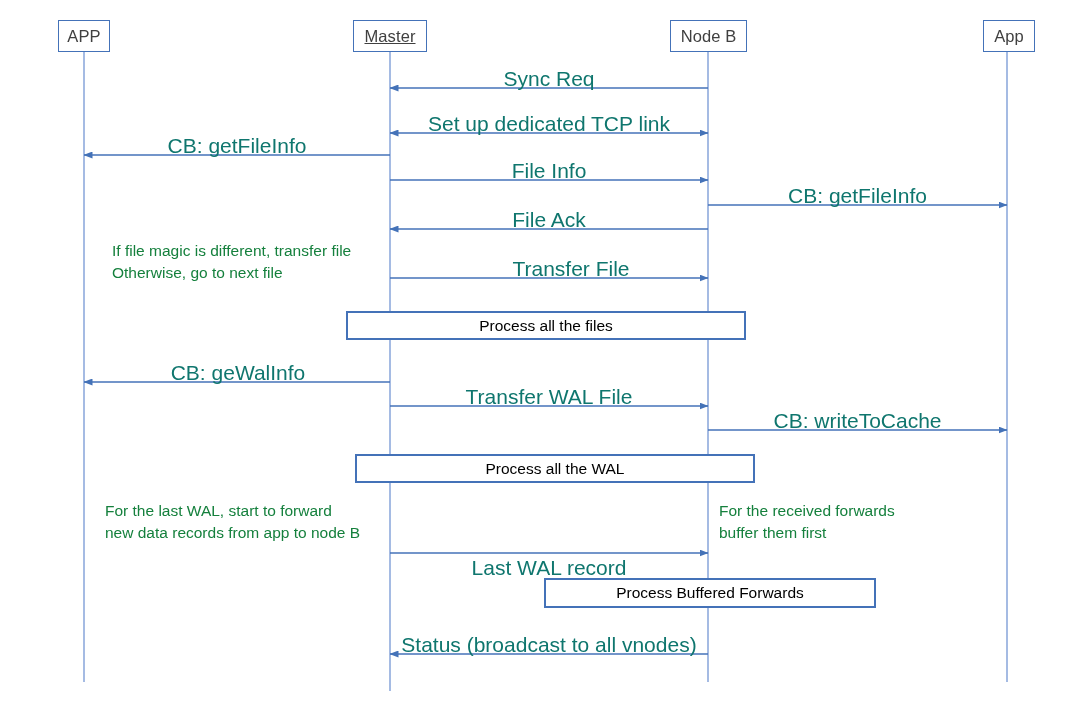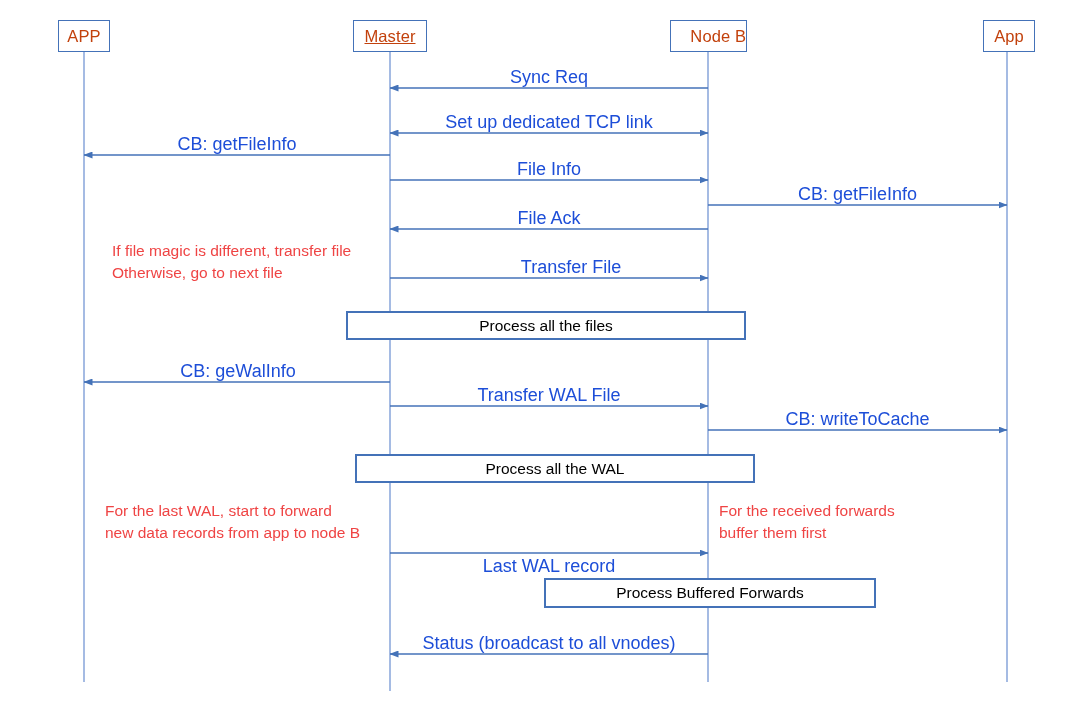--- a/index.html
+++ b/index.html
@@ -23,36 +23,36 @@
   }
   .lifeline-head{
     position:absolute;
     box-sizing:border-box;
     border:1.6px solid #4472b8;
     background:#ffffff;
     display:flex;
     align-items:center;
     justify-content:center;
     font-size:16.5px;
-    color:#c2410c;
+    color:#404040;
     letter-spacing:0.1px;
     white-space:nowrap;
   }
   .msg-label{
     position:absolute;
-    font-size:18px;
-    color:#1d4ed8;
+    font-size:21px;
+    color:#0f766e;
     white-space:nowrap;
     text-align:center;
     line-height:1.28;
   }
   .note{
     position:absolute;
     font-size:15.5px;
-    color:#ef4444;
+    color:#15803d;
     line-height:1.42;
     white-space:pre-line;
     text-align:left;
   }
   .act-box{
     position:absolute;
     box-sizing:border-box;
     border:2px solid #4472b8;
     background:transparent;
     display:flex;
@@ -105,21 +105,21 @@
         <line x1="390" x2="708" y1="654" y2="654" stroke="#4472b8" stroke-width="1.5" marker-start="url(#arrL)"></line>
       </g>
   </svg>
 
   <div class="lifeline-head" style="left: 58px; top: 20px; width: 52px; height: 32px;">
     <span>APP</span>
   </div>
   <div class="lifeline-head" style="left: 353px; top: 20px; width: 74px; height: 32px; text-decoration: underline;">
     <span>Master</span>
   </div>
-  <div class="lifeline-head" style="left: 670px; top: 20px; width: 77px; height: 32px; justify-content: flex-end;">
+  <div class="lifeline-head" style="left: 670px; top: 20px; width: 77px; height: 32px;">
     <span>Node B</span>
   </div>
   <div class="lifeline-head" style="left: 983px; top: 20px; width: 52px; height: 32px;">
     <span>App</span>
   </div>
 
   <div class="msg-label" style="left: 390px; width: 318px; top: 66px;">Sync Req</div>
   <div class="msg-label" style="left: 390px; width: 318px; top: 111px;">Set up dedicated TCP link</div>
   <div class="msg-label" style="left: 84px; width: 306px; top: 133px;">CB: getFileInfo</div>
   <div class="msg-label" style="left: 390px; width: 318px; top: 158px;">File Info</div>

